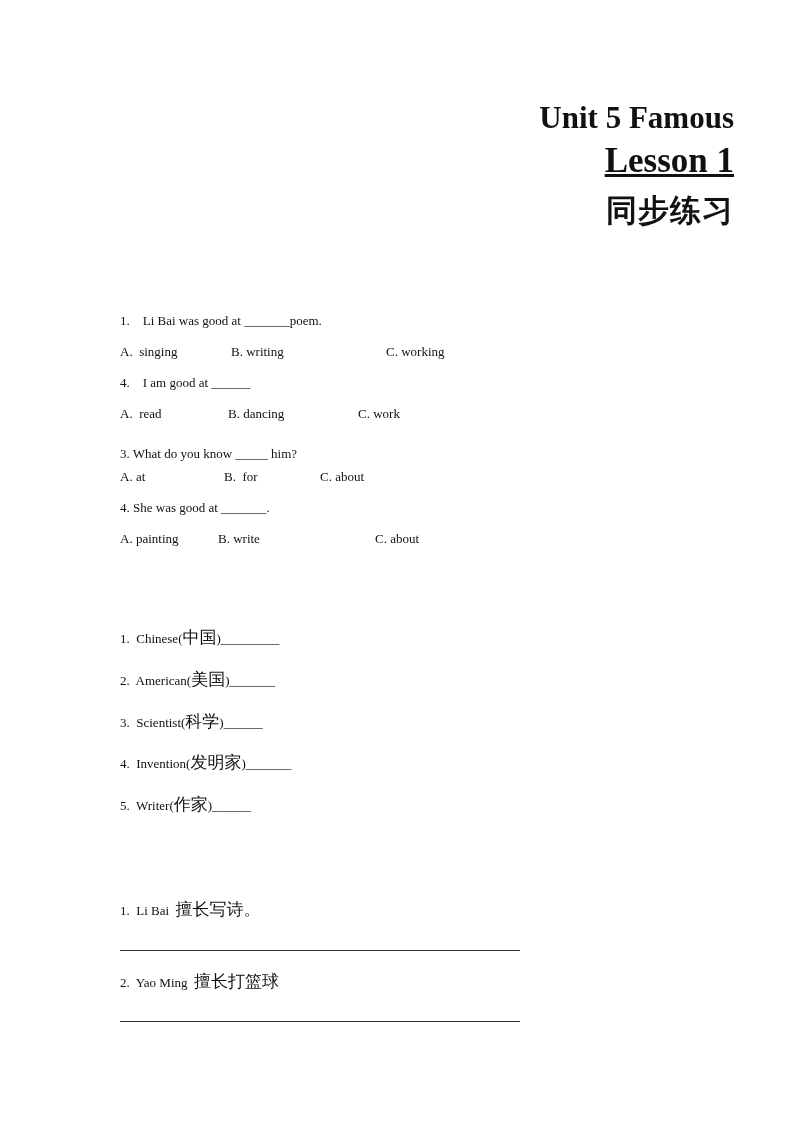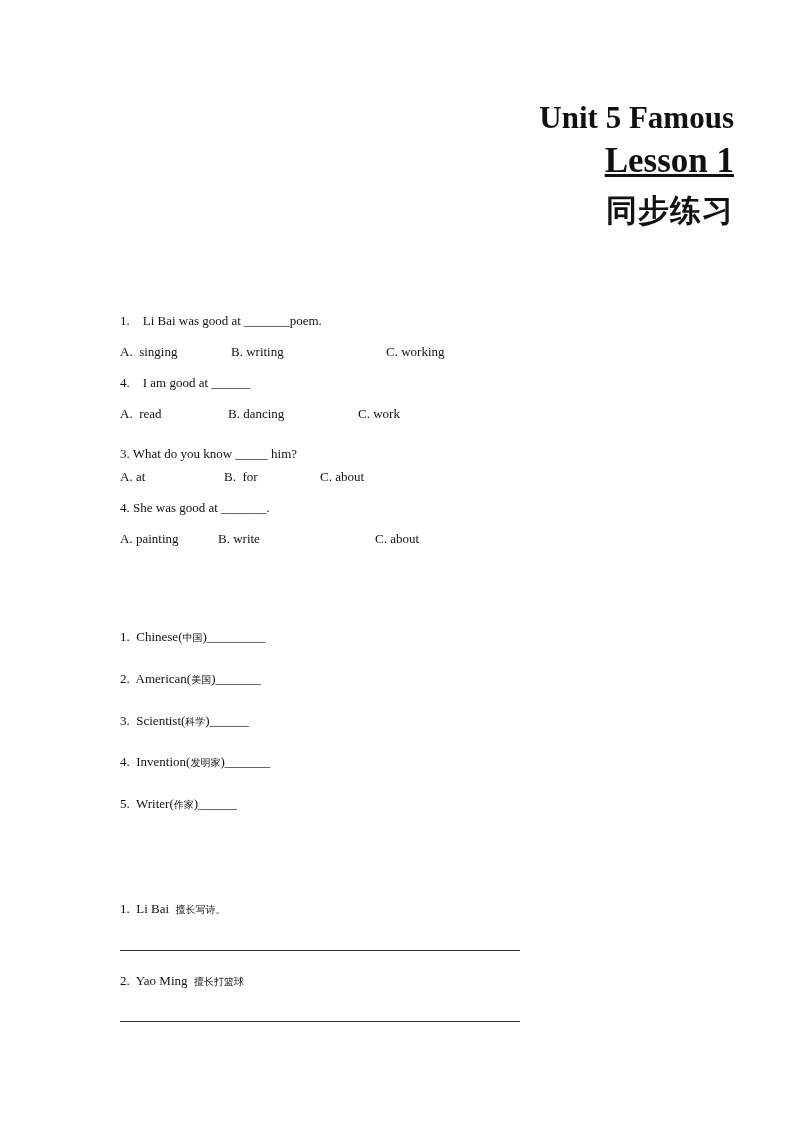--- a/index.html
+++ b/index.html
@@ -4,21 +4,21 @@
 <style>
   html, body { margin: 0; padding: 0; background: #ffffff; }
   body { width: 793px; height: 1122px; position: relative; overflow: hidden;
          font-family: "Liberation Serif", "DejaVu Serif", serif; color: #111; }
   .title { position: absolute; left: 0; width: 734px; text-align: right; font-weight: bold; }
   .t1 { top: 98px; font-size: 31px; line-height: 40px; }
   .t2 { top: 141px; font-size: 35px; line-height: 40px; text-decoration: underline; }
   .t3 { top: 190px; font-size: 31px; line-height: 42px; font-family: Liberation Serif, serif; letter-spacing: 1px; }
   .line { position: absolute; left: 120px; font-size: 13px; line-height: 16px; white-space: pre; }
   .opt { position: absolute; font-size: 13px; line-height: 16px; white-space: pre; }
-  .cn { font-family: "DejaVu Sans", sans-serif; font-size: 10px; }
+  .cn { font-family: "DejaVu Sans", sans-serif; font-size: 17px; }
   .rule { position: absolute; left: 120px; width: 400px; height: 0; border-top: 1px solid #333; }
 </style>
 </head>
 <body>
 
 <div class="title t1">Unit 5 Famous</div>
 <div class="title t2">Lesson 1</div>
 <div class="title t3">同步练习</div>
 
 <div class="line" style="top:313px">1.    Li Bai was good at _______poem.</div>

